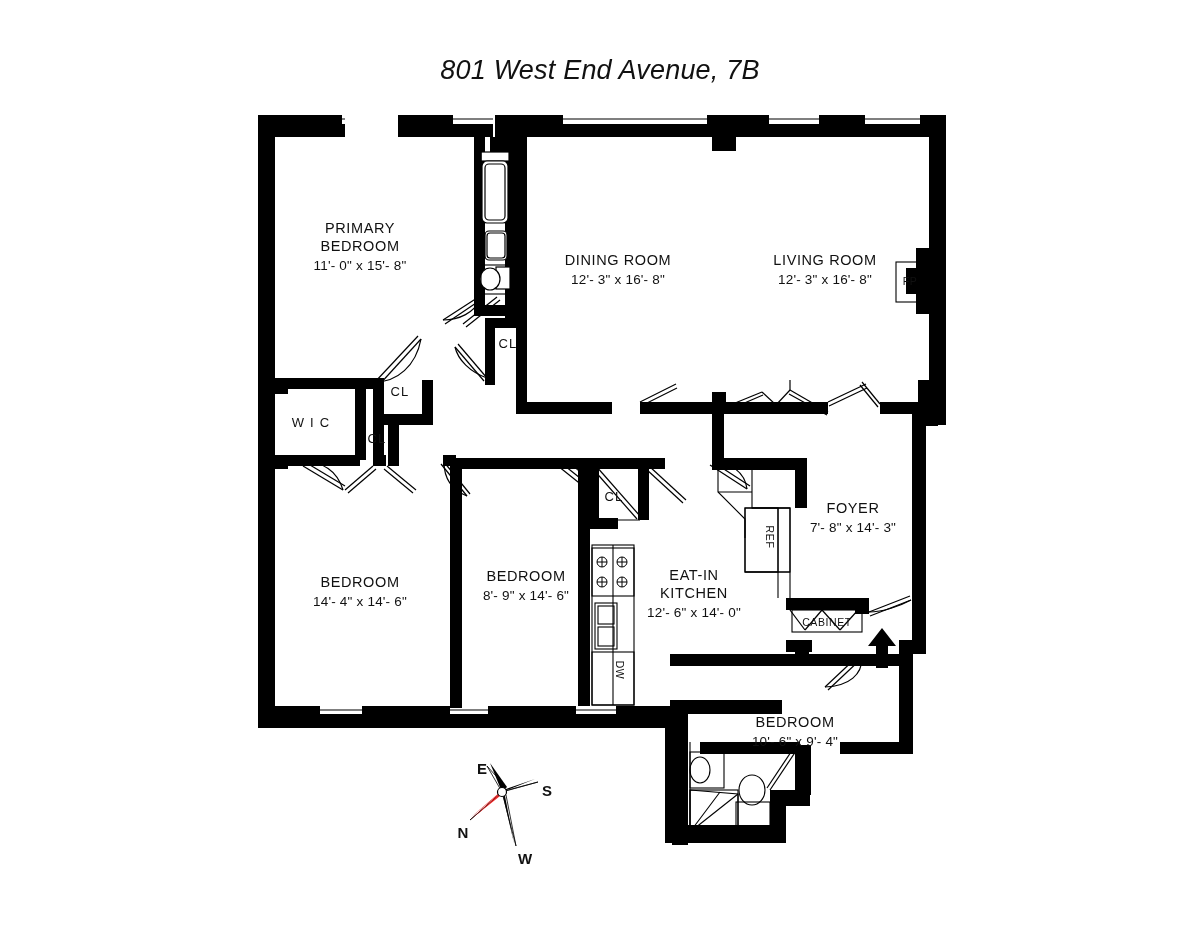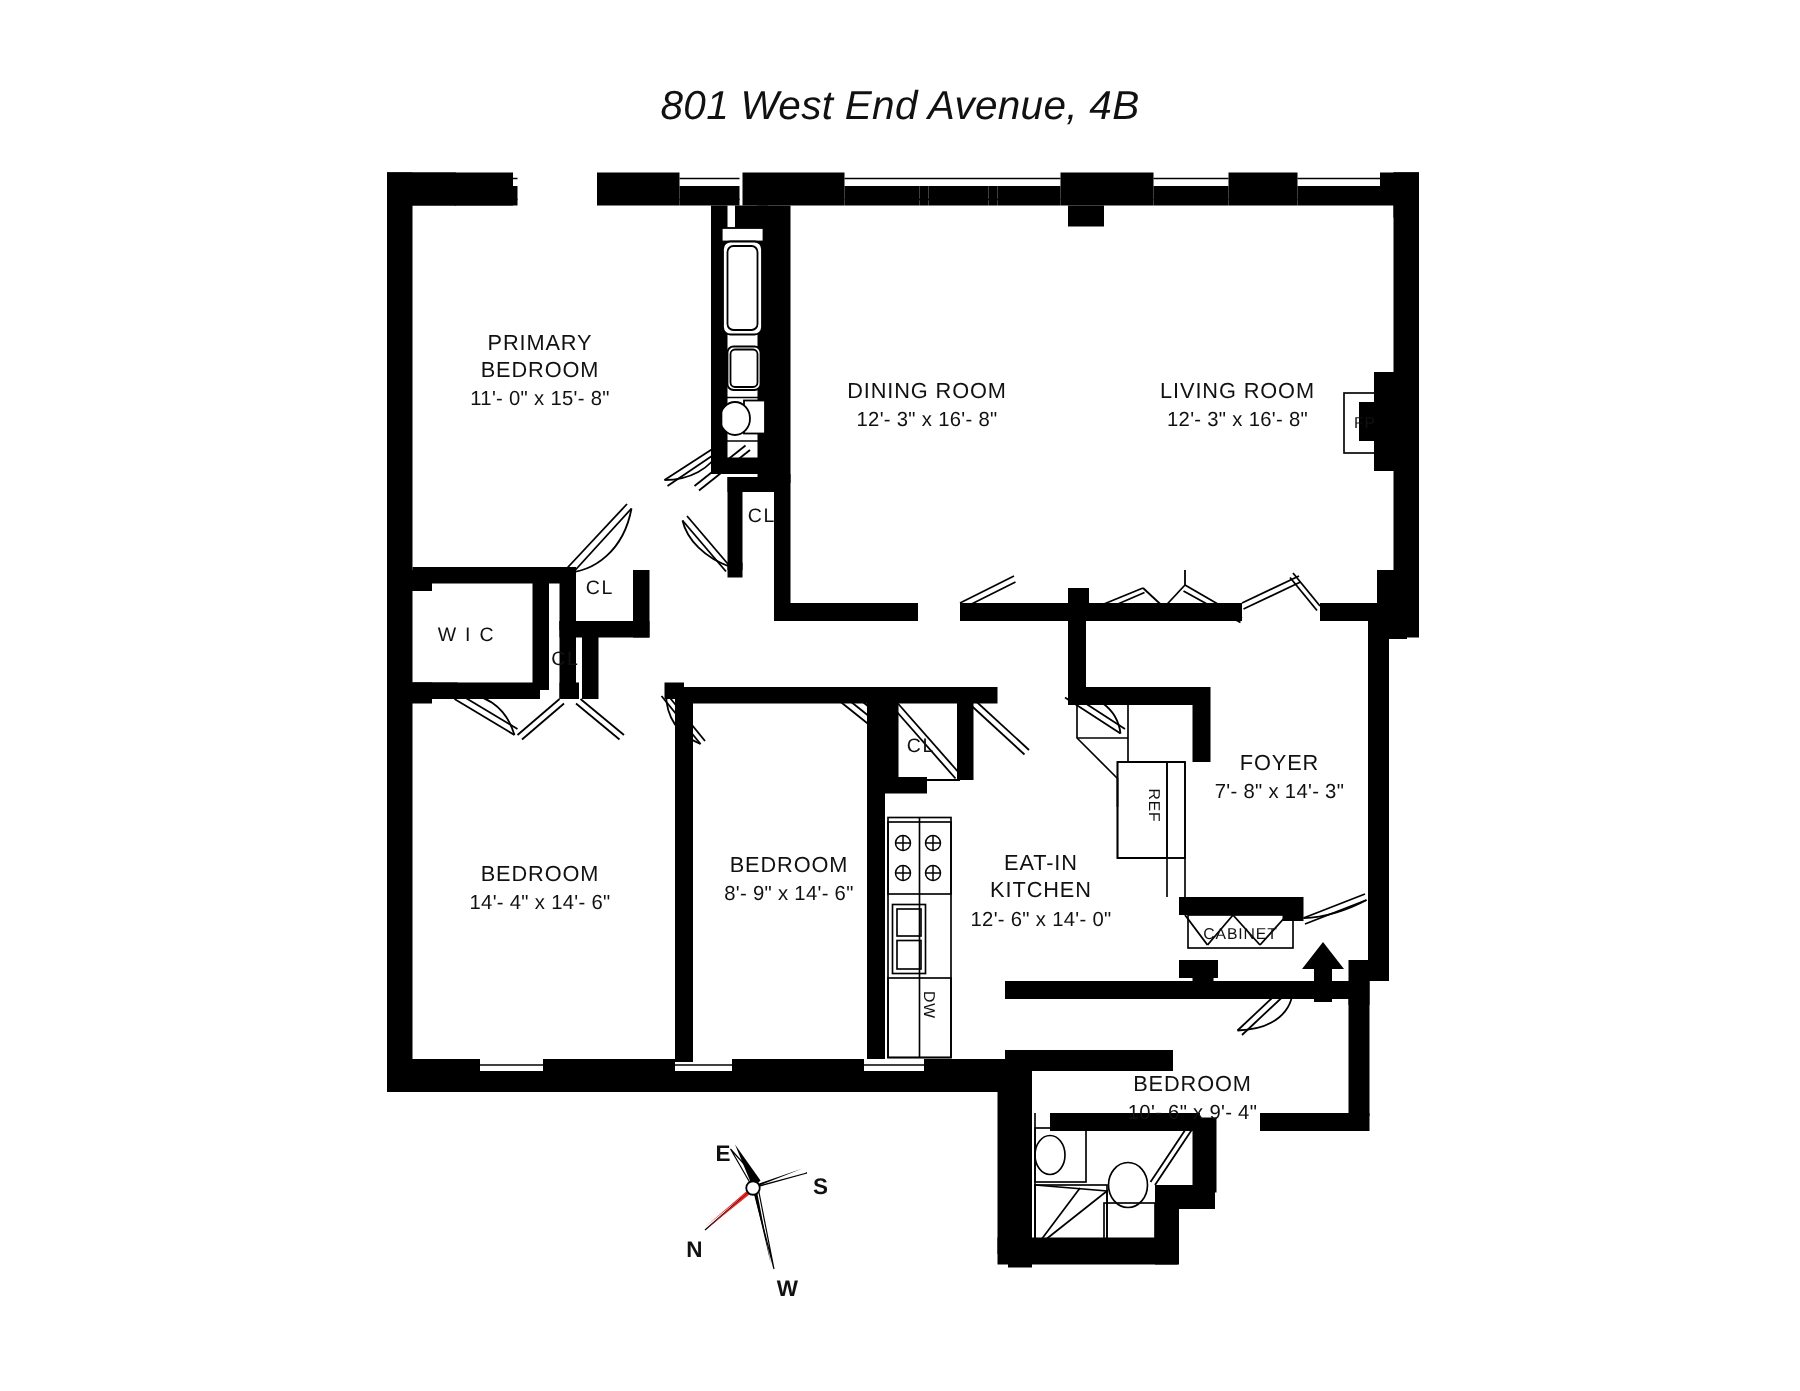--- a/index.html
+++ b/index.html
@@ -76,21 +76,21 @@
   .wall { fill: #000; }
   .thin { fill: none; stroke: #000; stroke-width: 1.1; }
   .door { fill: none; stroke: #000; stroke-width: 1.2; }
   .fixture { fill: #fff; stroke: #000; stroke-width: 1.2; }
 </style>
 </head>
 <body>
 
 <div id="plan-root">
 
-  <div class="title">801 West End Avenue, 4B</div>
+  <div class="title">801 West End Avenue, 7B</div>
 
   <svg class="plan" width="1200" height="927" viewBox="0 0 1200 927">
 
     <g>
 
       <rect class="wall" x="258" y="115" width="17" height="613"></rect>
 
       <rect class="wall" x="258" y="115" width="46" height="22"></rect>
       <rect class="wall" x="258" y="380" width="30" height="14"></rect>
       <rect class="wall" x="258" y="455" width="30" height="14"></rect>

